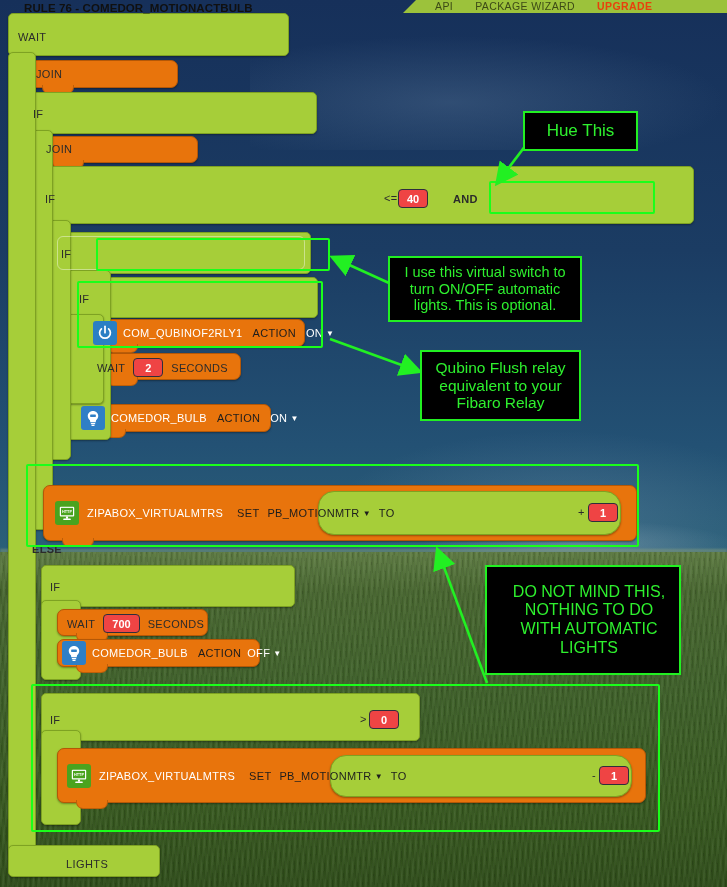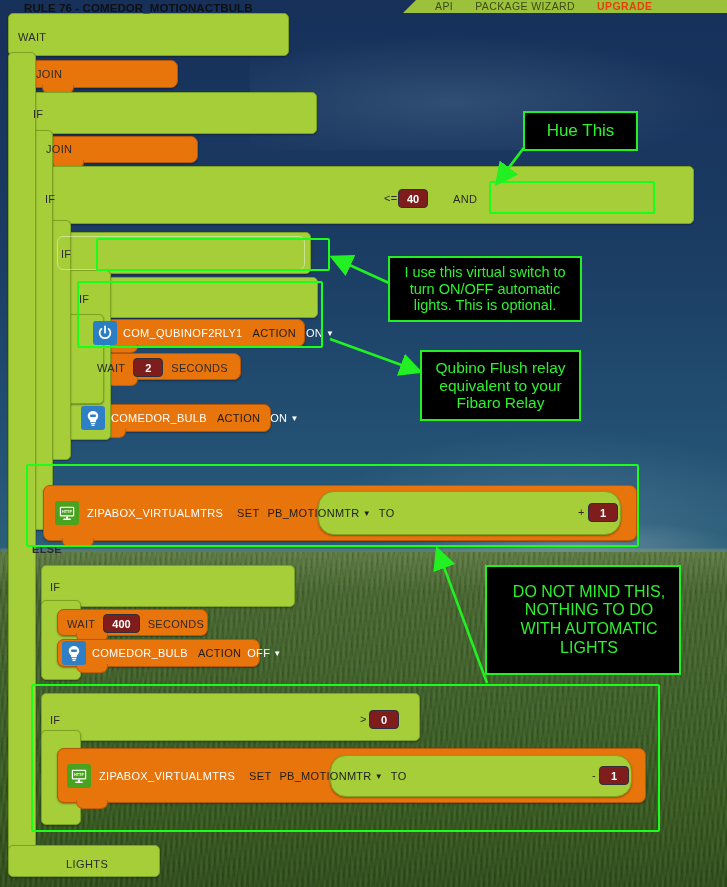--- a/index.html
+++ b/index.html
@@ -120,21 +120,21 @@
   .lbl { color:#2b2b2b; font-size:11px; letter-spacing:.3px; }
   .lbl.w { color:#fff; }
   .dd { color:#fff; font-size:11px; letter-spacing:.3px; white-space:nowrap; }
   .dd .car { font-size:8px; margin-left:3px; vertical-align:1px;}
   .dd.dark { color:#1d1d1d; }
 
   
   .num {
     display:inline-flex; align-items:center; justify-content:center;
     min-width:30px; height:19px; padding:0 8px;
-    background:#7f1d1d; border:1px solid #2e2e3c; border-radius:4px;
+    background:#ef4444; border:1px solid #2e2e3c; border-radius:4px;
     color:#fff; font-size:11px; font-weight:bold;
   }
 
   
   .ico { width:24px; height:24px; border-radius:3px; flex:0 0 auto;
          display:flex; align-items:center; justify-content:center; }
   .ico.motion { background:#f08a16; }
   .ico.bulb   { background:#2f7fc6; }
   .ico.power  { background:#2a7fc4; }
   .ico.http   { background:#4aa31e; }
@@ -247,21 +247,21 @@
       <path d="M12.6 7.4 L9.1 9.6 L7.2 13.2 L9 14.1 L10.6 11.2 L12.4 10.3 L11 14.6 L8.2 18.2 L9.8 19.6 L13.2 15.6 L15.4 19.8 L17.2 18.8 L15.1 14.3 L15.9 10.6 L18.2 12.4 L19.2 10.9 L16.1 8.2 Z"></path>
       <rect x="17" y="6.2" width="6" height="1.4"></rect>
       <rect x="18.4" y="8.7" width="4.6" height="1.3"></rect>
     </svg>
   </span>
   <span>COM_FIBAROEYE_MOTION</span>
   <span class="dd" style="margin-left:6px"><span>LUMINANCE</span><span class="car">▼</span></span>
 </div>
 <span class="lbl" style="position:absolute;z-index:6;left:384px;top:192px;">&lt;=</span>
 <span class="num" style="position:absolute;z-index:6;left:398px;top:189px;">40</span>
-<span class="lbl" style="position:absolute;z-index:6;left:453px;top:193px;">AND</span>
+<span class="lbl" style="position:absolute;z-index:6;left:453px;top:193px;font-weight:bold;">AND</span>
 
 <div class="hex" style="left:484px; top:181px; width:178px; height:31px;">
   <div class="hexline"></div>
 </div>
 <div class="cyan hexshape" style="left:492px; top:183px; width:163px; height:28px;">
   <span class="ico bulb">
     <svg width="18" height="18" viewBox="0 0 24 24" fill="#fff">
       <path d="M12 2.5c-3.9 0-7 3-7 6.8 0 2.6 1.5 4.3 2.9 5.8l.5 2.5h7.2l.5-2.5c1.4-1.5 2.9-3.2 2.9-5.8 0-3.8-3.1-6.8-7-6.8z"></path>
       <rect x="9" y="18.6" width="6" height="1.7" rx=".7"></rect>
       <rect x="9.8" y="21" width="4.4" height="1.5" rx=".7"></rect>
@@ -392,21 +392,21 @@
     </svg>
   </span>
   <span>AUTOLIGHT_COMEDOR</span>
   <span class="dd" style="margin-left:10px"><span>ON</span><span class="car">▼</span></span>
 </div>
 <div class="blk green" style="left:41px; top:600px; width:40px; height:80px;"></div>
 
 <div class="blk orange notch-b" style="left:57px; top:609px; width:151px; height:27px;"></div>
 <div style="position:absolute;z-index:6;left:67px;top:614px;display:flex;align-items:center;gap:8px;">
   <span class="lbl">WAIT</span>
-  <span class="num">400</span>
+  <span class="num">700</span>
   <span class="lbl">SECONDS</span>
 </div>
 
 <div class="blk orange notch-b" style="left:57px; top:639px; width:203px; height:28px;"></div>
 <div style="position:absolute;z-index:6;left:62px;top:641px;display:flex;align-items:center;gap:6px;height:24px;">
   <span class="ico bulb">
     <svg width="18" height="18" viewBox="0 0 24 24" fill="#fff">
       <path d="M12 2.5c-3.9 0-7 3-7 6.8 0 2.6 1.5 4.3 2.9 5.8l.5 2.5h7.2l.5-2.5c1.4-1.5 2.9-3.2 2.9-5.8 0-3.8-3.1-6.8-7-6.8z"></path>
       <rect x="9" y="18.6" width="6" height="1.7" rx=".7"></rect>
       <rect x="9.8" y="21" width="4.4" height="1.5" rx=".7"></rect>

